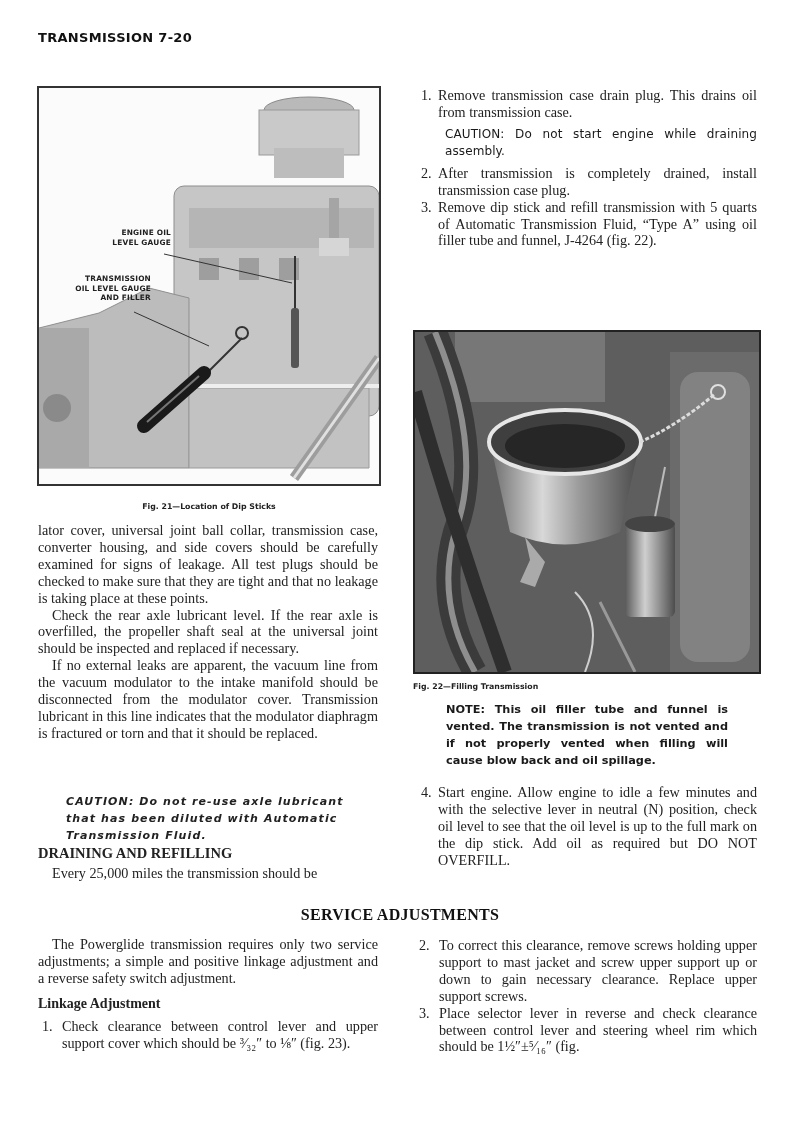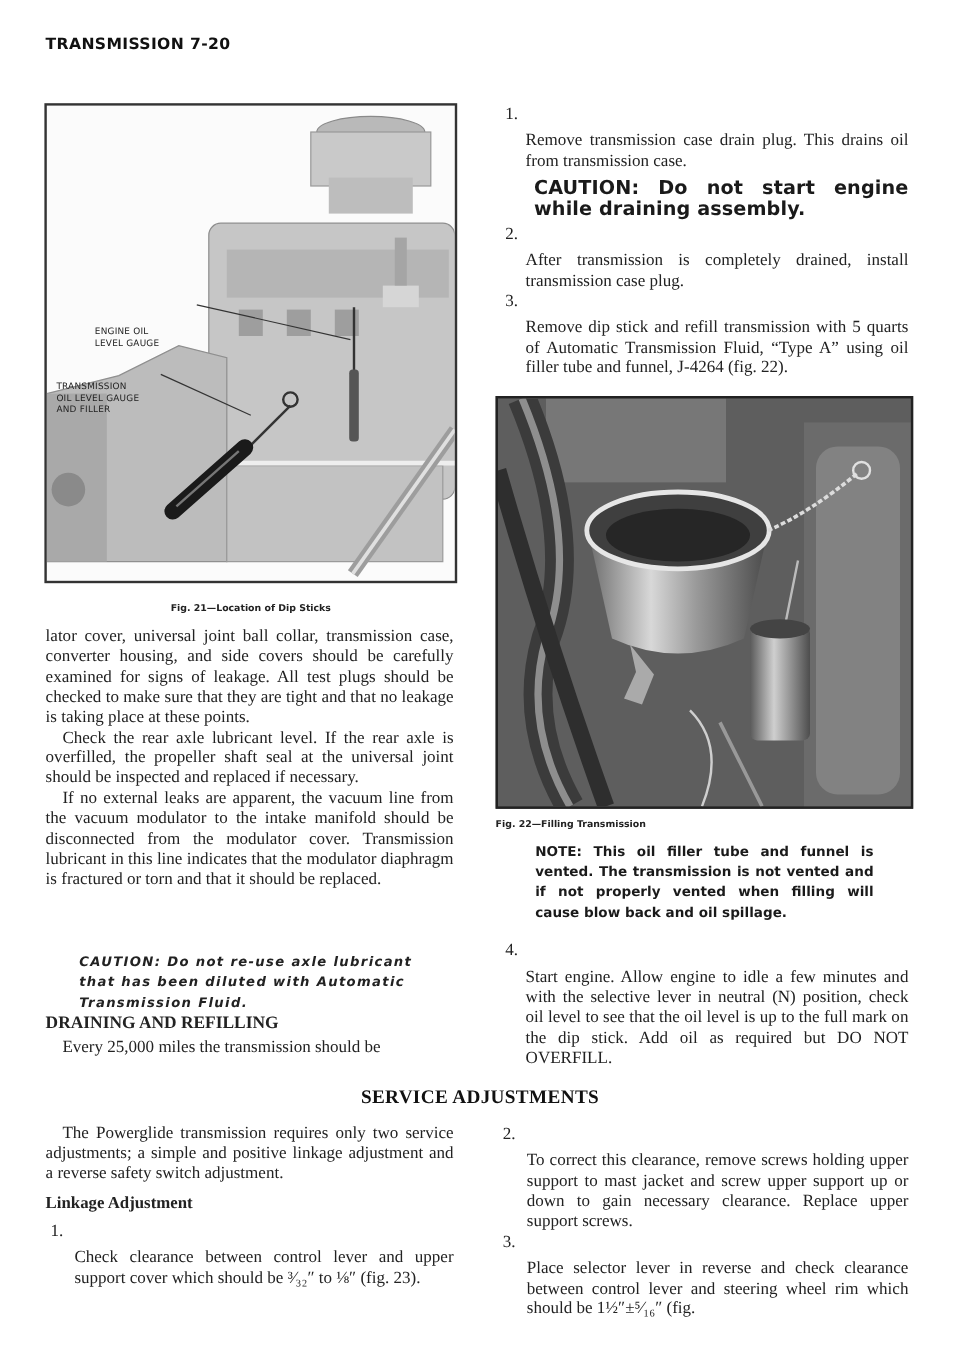--- a/index.html
+++ b/index.html
@@ -7,34 +7,34 @@
 
   #running-head { position: absolute; left: 38px; top: 30px; font-family: "DejaVu Sans", sans-serif; font-weight: bold; font-size: 13px; letter-spacing: 0.3px; color: #111; }
 
   .col-text { font-family: "Liberation Serif", serif; font-size: 14.2px; line-height: 16.9px; color: #222; text-align: justify; }
   .col-text p { margin: 0; }
   .indent { text-indent: 14px; }
 
   
   #fig21 { position: absolute; left: 37px; top: 86px; width: 340px; height: 396px; border: 2px solid #333; background: #fbfbfb; overflow: hidden; }
   #fig21 svg { position: absolute; left: 0; top: 0; }
-  .fig21-label { position: absolute; font-family: "DejaVu Sans", sans-serif; font-weight: normal; font-size: 7.4px; line-height: 9.5px; color: #222; text-align: left; letter-spacing: 0.2px; margin-top: 43px; }
+  .fig21-label { position: absolute; font-family: "DejaVu Sans", sans-serif; font-weight: bold; font-size: 7.4px; line-height: 9.5px; color: #222; text-align: right; letter-spacing: 0.2px; }
   #fig21-caption { position: absolute; left: 37px; top: 502px; width: 344px; text-align: center; font-family: "DejaVu Sans", sans-serif; font-weight: bold; font-size: 7.8px; color: #222; }
 
   #left-col-body { position: absolute; left: 38px; top: 522px; width: 340px; }
   #caution-left { position: absolute; left: 66px; top: 793px; width: 290px; font-family: "DejaVu Sans", sans-serif; font-weight: bold; font-style: italic; font-size: 11px; line-height: 17px; letter-spacing: 1.1px; color: #222; }
   #draining-heading { position: absolute; left: 38px; top: 845px; font-family: "Liberation Serif", serif; font-weight: bold; font-size: 14.5px; color: #222; }
   #draining-intro { position: absolute; left: 38px; top: 865px; width: 340px; }
 
   
   #right-top { position: absolute; left: 415px; top: 87px; width: 342px; }
   .numitem { display: flex; }
   .numitem .num { width: 23px; flex: none; padding-left: 6px; box-sizing: border-box; }
-  .numitem .txt { flex: 1; margin-top: 22px; }
-  .caution-right { font-family: "DejaVu Sans", sans-serif; font-weight: bold; font-size: 16px; line-height: 17px; color: #1a1a1a; margin: 5px 0 5px 30px; letter-spacing: 0.1px; }
+  .numitem .txt { flex: 1; }
+  .caution-right { font-family: "DejaVu Sans", sans-serif; font-weight: normal; font-size: 12px; line-height: 17px; color: #1a1a1a; margin: 5px 0 5px 30px; letter-spacing: 0.1px; }
 
   
   #fig22 { position: absolute; left: 413px; top: 330px; width: 344px; height: 340px; border: 2px solid #222; background: #555; overflow: hidden; }
   #fig22-caption { position: absolute; left: 413px; top: 682px; width: 348px; text-align: left; font-family: "DejaVu Sans", sans-serif; font-weight: bold; font-size: 7.8px; color: #222; }
   #note { position: absolute; left: 446px; top: 701px; width: 282px; font-family: "DejaVu Sans", sans-serif; font-weight: bold; font-size: 11.3px; line-height: 17px; color: #1a1a1a; text-align: justify; }
   #step4 { position: absolute; left: 415px; top: 784px; width: 342px; }
 
   #service-heading { position: absolute; left: 0; top: 906px; width: 800px; text-align: center; font-family: "Liberation Serif", serif; font-weight: bold; font-size: 16px; letter-spacing: 0.3px; color: #111; }
 
   #svc-intro { position: absolute; left: 38px; top: 936px; width: 340px; }

